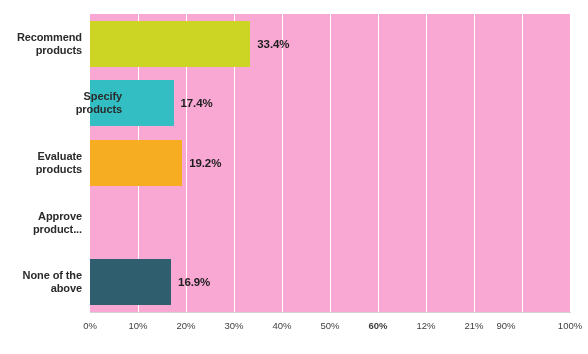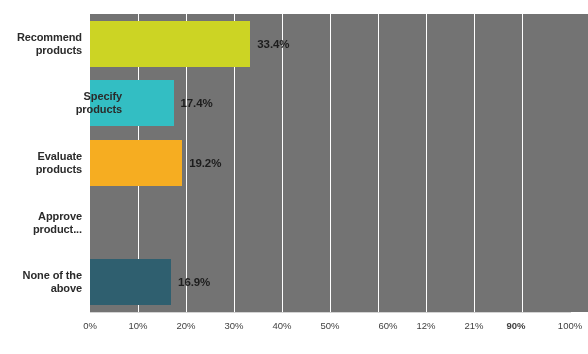--- a/index.html
+++ b/index.html
@@ -97,21 +97,21 @@
     color: #3f3f3f;
     white-space: nowrap;
     text-align: center;
   }
 </style>
 </head>
 <body>
 
 <div id="chart-root">
 
-  <div id="plot-area" style="background: #737373; padding-left: 18px;">
+  <div id="plot-area" style="background: #f9a8d4;">
       <div class="gridline" style="left: 48px; background: rgb(255, 255, 255);"></div>
       <div class="gridline" style="left: 96px; background: rgb(255, 255, 255);"></div>
       <div class="gridline" style="left: 144px; background: rgb(255, 255, 255);"></div>
       <div class="gridline" style="left: 192px; background: rgb(255, 255, 255);"></div>
       <div class="gridline" style="left: 240px; background: rgb(255, 255, 255);"></div>
       <div class="gridline" style="left: 288px; background: rgb(255, 255, 255);"></div>
       <div class="gridline" style="left: 336px; background: rgb(255, 255, 255);"></div>
       <div class="gridline" style="left: 384px; background: rgb(255, 255, 255);"></div>
       <div class="gridline" style="left: 432px; background: rgb(255, 255, 255);"></div>
       <div class="bar-row" style="top: 6.8px;">
@@ -156,20 +156,20 @@
         <div>above</div>
       </div>
     </div>
   <div id="tick-labels">
       <div class="tick-label" style="left: 70px; width: 40px; color: rgb(63, 63, 63);">0%</div>
       <div class="tick-label" style="left: 118px; width: 40px; color: rgb(63, 63, 63);">10%</div>
       <div class="tick-label" style="left: 166px; width: 40px; color: rgb(63, 63, 63);">20%</div>
       <div class="tick-label" style="left: 214px; width: 40px; color: rgb(63, 63, 63);">30%</div>
       <div class="tick-label" style="left: 262px; width: 40px; color: rgb(63, 63, 63);">40%</div>
       <div class="tick-label" style="left: 310px; width: 40px; color: rgb(63, 63, 63);">50%</div>
-      <div class="tick-label" style="left: 368px; width: 40px; color: rgb(63, 63, 63);">60%</div>
+      <div class="tick-label" style="left: 358px; width: 40px; color: rgb(63, 63, 63); font-weight: bold;">60%</div>
       <div class="tick-label" style="left: 406px; width: 40px; color: rgb(63, 63, 63);">12%</div>
       <div class="tick-label" style="left: 454px; width: 40px; color: rgb(63, 63, 63);">21%</div>
-      <div class="tick-label" style="left: 496px; width: 40px; color: rgb(63, 63, 63); font-weight: bold;">90%</div>
+      <div class="tick-label" style="left: 486px; width: 40px; color: rgb(63, 63, 63);">90%</div>
       <div class="tick-label" style="left: 550px; width: 40px; color: rgb(63, 63, 63);">100%</div>
     </div>
 
 </div>
 
 </body></html>

